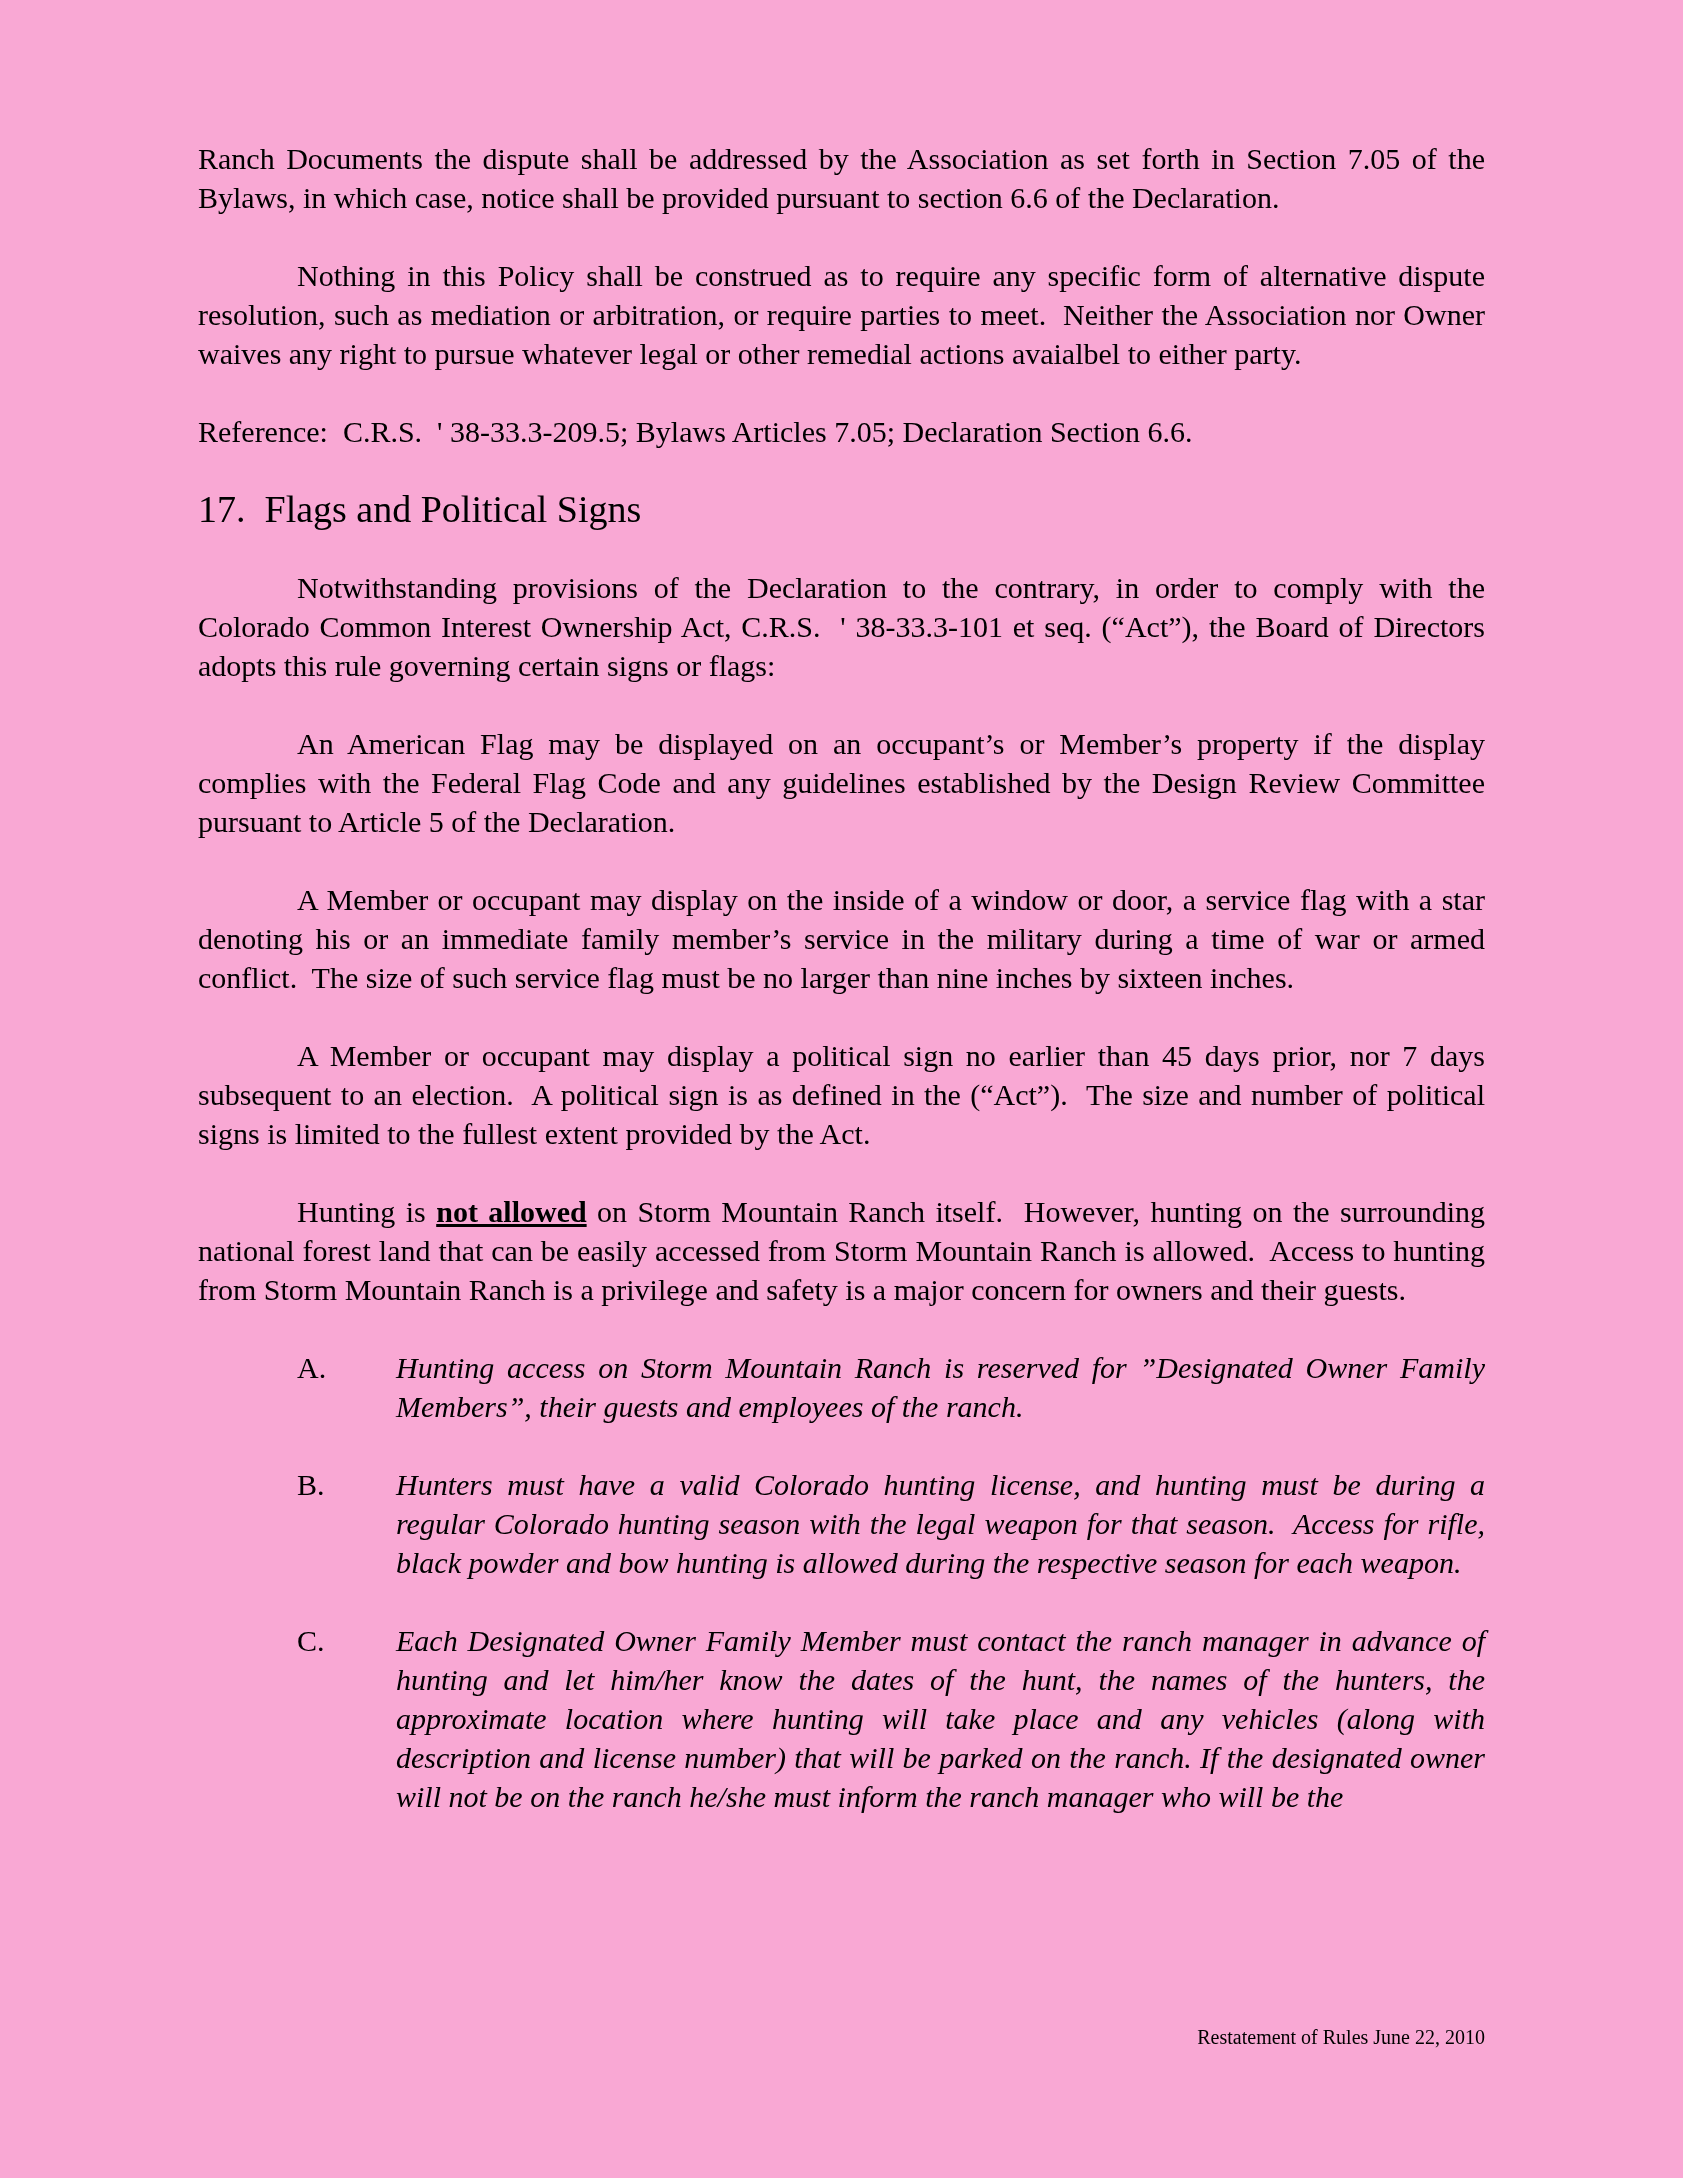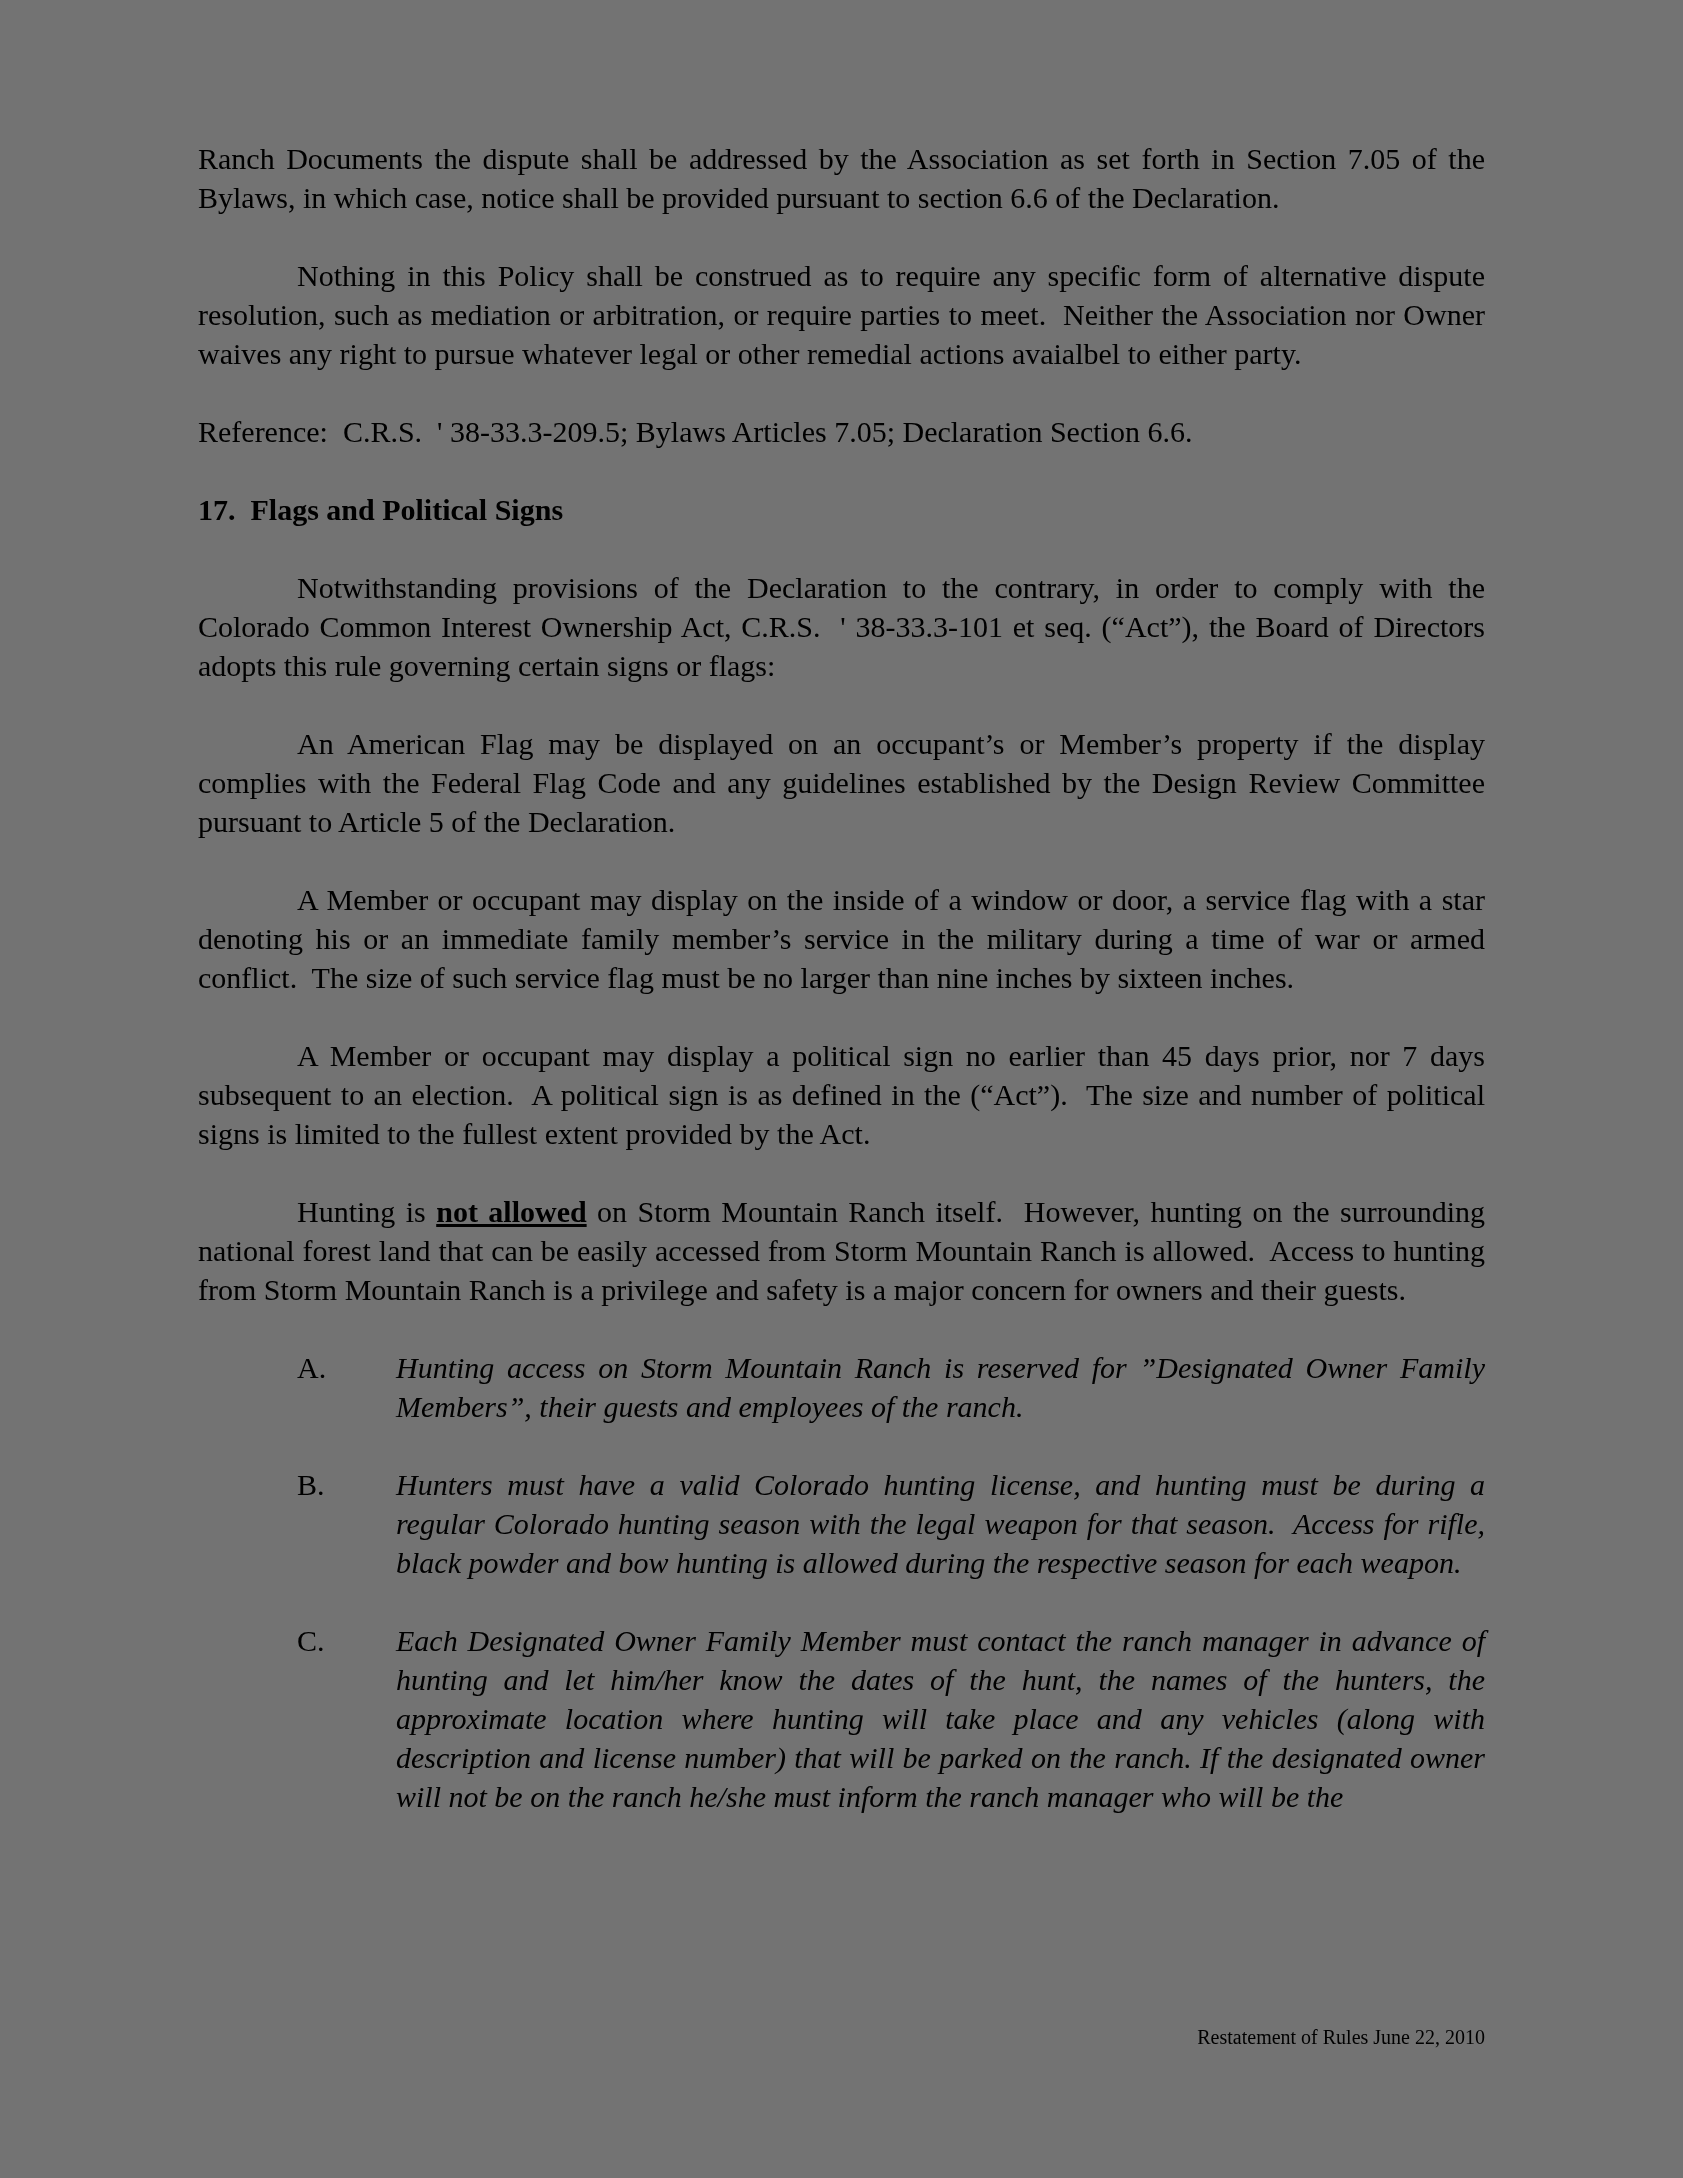--- a/index.html
+++ b/index.html
@@ -4,21 +4,21 @@
 <style>
   html, body {
     margin: 0;
     padding: 0;
     background: #ffffff;
   }
   .page {
     position: relative;
     width: 1683px;
     height: 2178px;
-    background: #737373;
+    background: #f9a8d4;
     color: #000000;
     font-family: "Liberation Serif", "DejaVu Serif", serif;
     font-size: 30px;
     line-height: 39px;
     box-sizing: border-box;
     padding: 139px 198px 0 198px;
     overflow: hidden;
   }
   p.body {
     margin: 0 0 39px 0;
@@ -27,22 +27,22 @@
   }
   p.indent {
     text-indent: 99px;
   }
   p.reference {
     margin: 0 0 39px 0;
     white-space: pre-wrap;
   }
   .heading {
     margin: 0 0 39px 0;
-    font-size: 30px;
-    font-weight: bold;
+    font-size: 38px;
+    font-weight: normal;
     white-space: pre-wrap;
   }
   .gap-after-large {
     margin-bottom: 77px;
   }
   .list-item {
     display: flex;
     margin: 0 0 39px 0;
     padding-left: 99px;
   }

